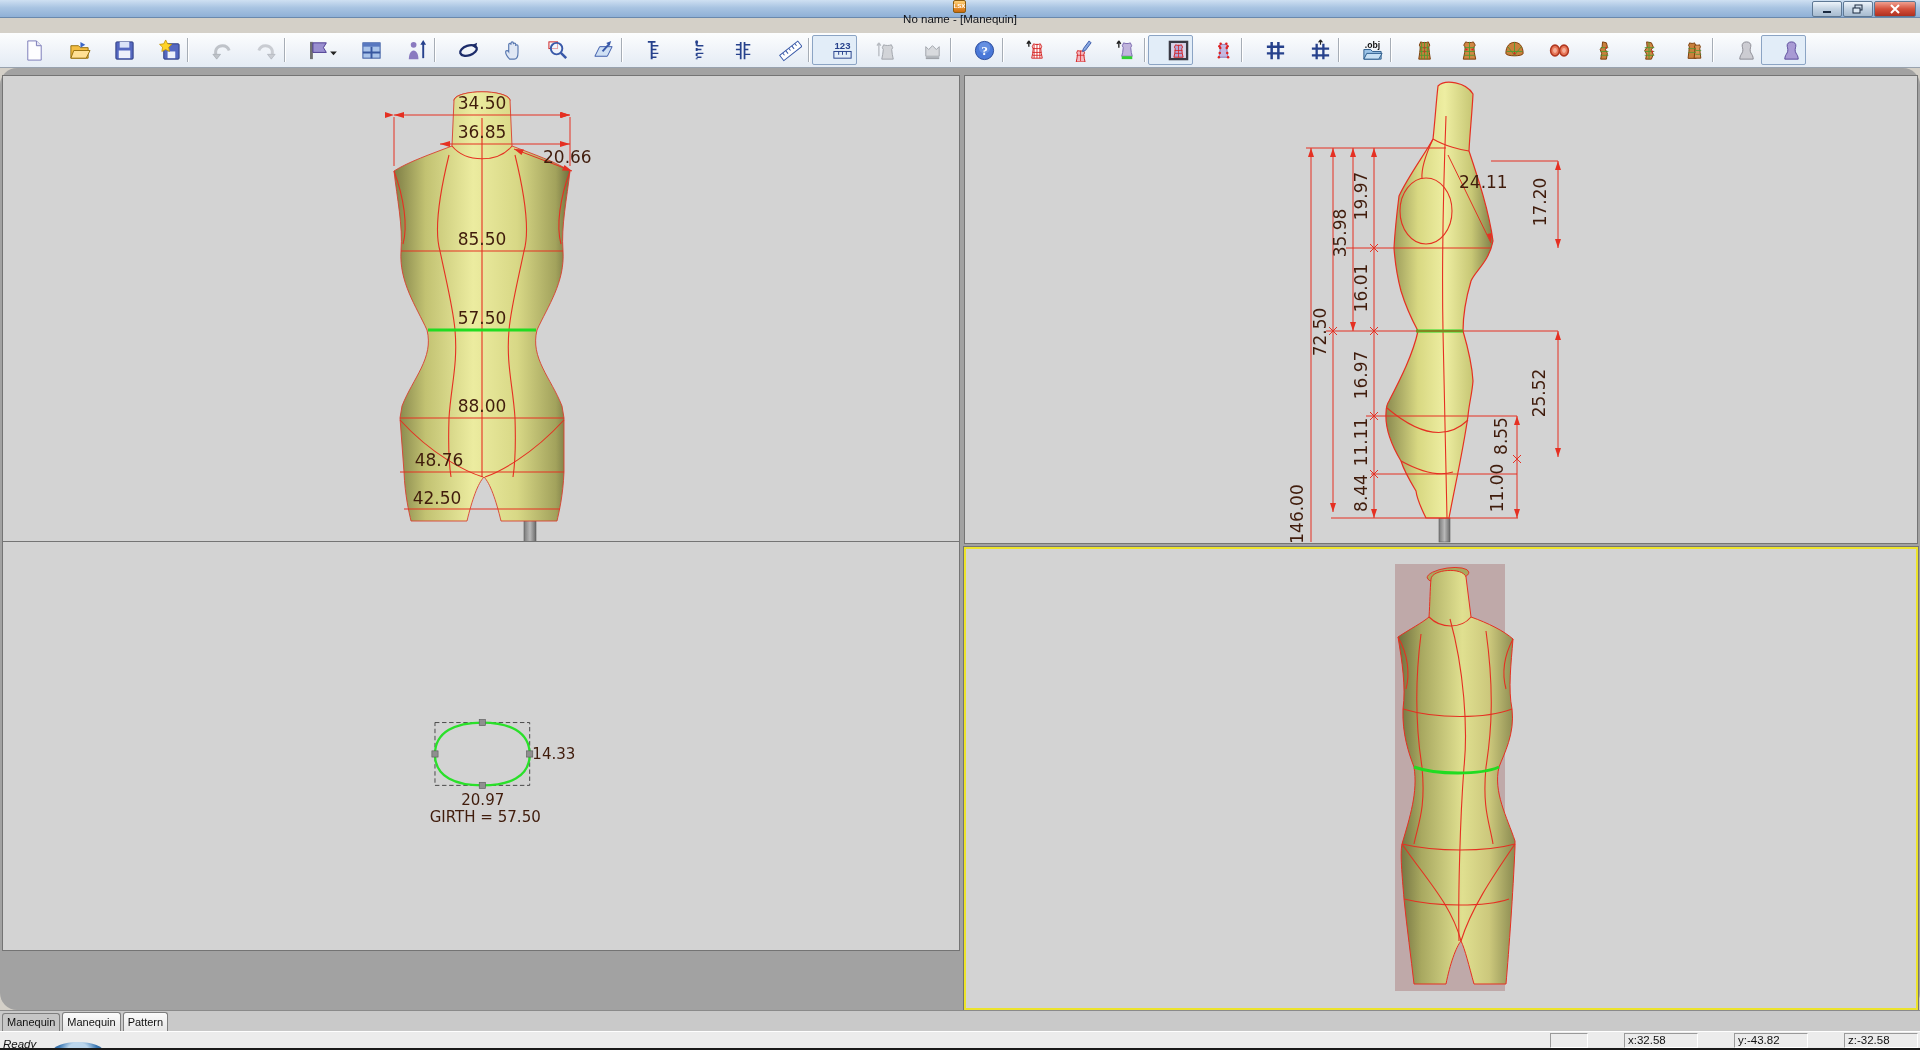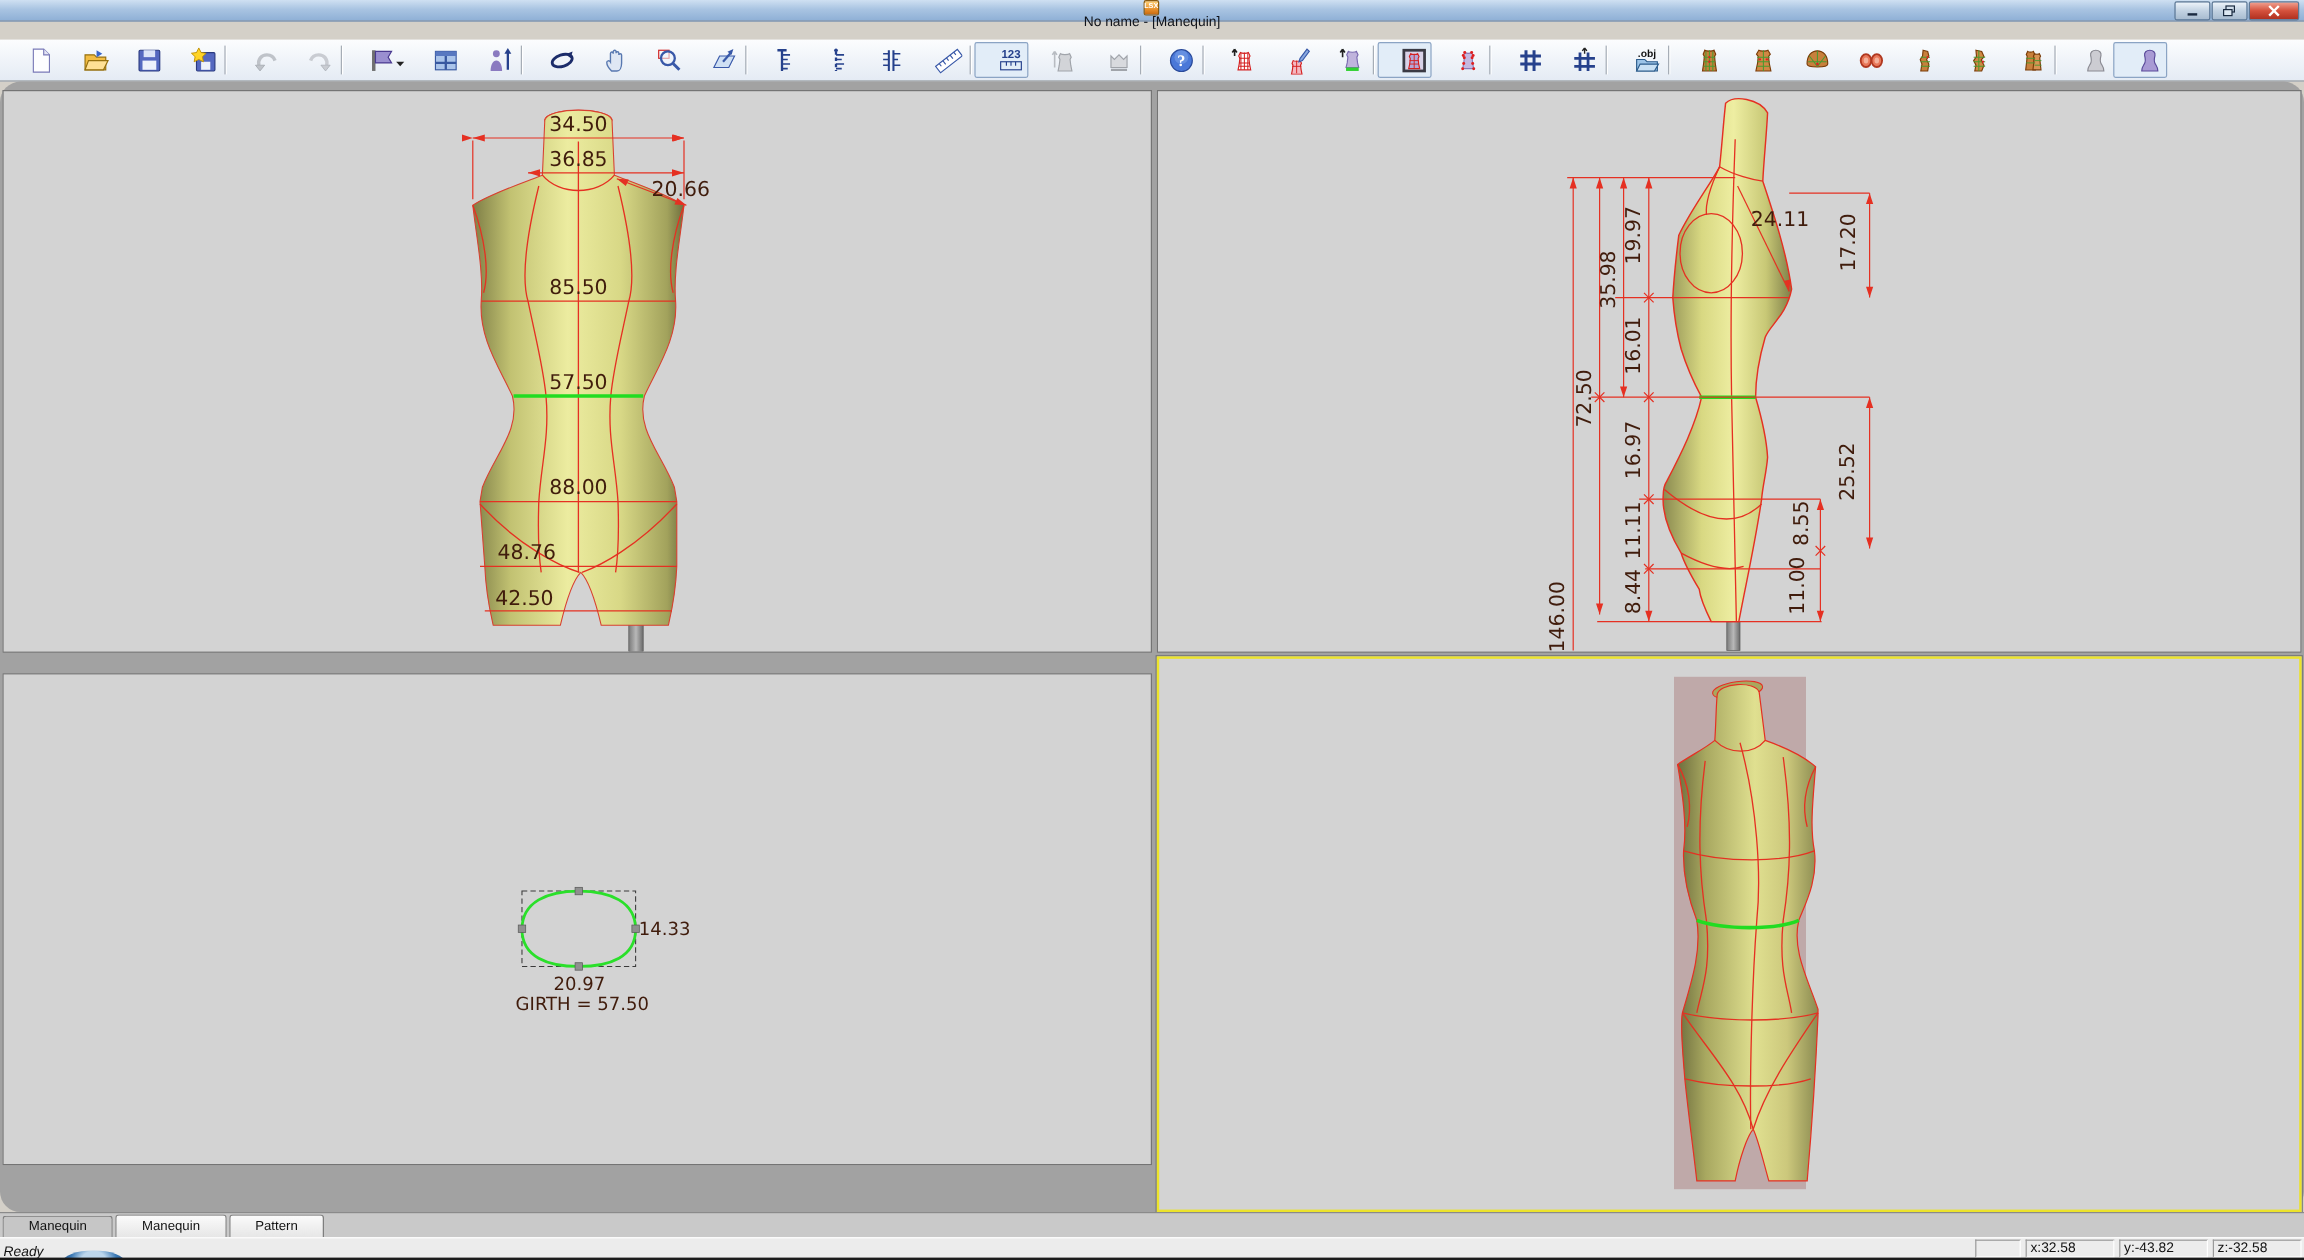--- a/index.html
+++ b/index.html
@@ -37,47 +37,47 @@
   .tb.wide{width:36px;}
   .tb.pressed{background:#e2edf8;border:1px solid #8ba4c4;}
   .tb svg{display:block;}
   .sep{width:1px;height:24px;background:#a6adb6;margin:0 3px;box-shadow:1px 0 0 #fff;}
 
   
   .main{position:absolute;top:68px;left:0;width:1920px;height:942px;background:#a2a2a2;border-radius:17px;}
   .viewport{position:absolute;background:#d3d3d3;border:1px solid #747474;box-sizing:border-box;}
   .vp-front{left:2px;top:7px;width:958px;height:469px;}
   .vp-side{left:964px;top:7px;width:954px;height:469px;}
-  .vp-section{left:2px;top:493px;width:958px;height:410px;}
+  .vp-section{left:2px;top:473px;width:958px;height:410px;}
   .vp-3d{left:964px;top:479px;width:954px;height:463px;
     border:2px solid #ece32b;box-shadow:0 0 0 1px #747474;}
   .viewport svg{position:absolute;left:0;top:0;width:100%;height:100%;}
   .dim{font:17px "DejaVu Sans",sans-serif;fill:#401c0c;}
   .rl{stroke:#e53022;stroke-width:1.1;fill:none;}
   .dl{stroke:#e53022;stroke-width:1;fill:none;}
   .gl{stroke:#21dc21;stroke-width:3;fill:none;}
   .ar{fill:#e53022;}
 
   
   .tabbar{position:absolute;top:1010px;left:0;width:100%;height:21px;
     background:#c9c9c9;border-top:1px solid #8a8a8a;display:flex;align-items:flex-end;
     padding-left:2px;box-sizing:border-box;}
-  .tab{height:18px;line-height:18px;padding:0 21px;font-size:11px;color:#111;
+  .tab{height:18px;line-height:18px;padding:0 4px;font-size:11px;color:#111;
     border:1px solid #7e7e7e;border-bottom:none;border-radius:3px 3px 0 0;
     background:linear-gradient(#fbfbfb,#e6e6e6);margin-right:2px;}
   .tab.active{background:#c6c6c6;height:17px;line-height:17px;}
 
   
   .statusbar{position:absolute;top:1031px;left:0;width:100%;height:17px;
     background:#ececec;border-top:1px solid #ffffff;font-size:11.5px;color:#111;
     overflow:hidden;}
   .statusbar .ready{position:absolute;left:3px;top:6px;font-style:italic;}
   .logo-arc{position:absolute;left:52px;top:10px;width:52px;height:20px;
     border-radius:50%;background:radial-gradient(circle at 50% 60%,#bcd6ec 40%,#3a78b4 70%,#1c4c84);}
-  .coords{position:absolute;right:0;top:0;height:17px;display:flex;}
+  .coords{position:absolute;right:0;top:0;height:17px;display:flex;gap:32px;}
   .panel{width:66px;height:13px;margin:1px 2px;border:1px solid;
     border-color:#9a9a9a #ffffff #ffffff #9a9a9a;padding:0 3px;line-height:13px;}
   .panel.empty{width:30px;}
   .bottomline{position:absolute;top:1048px;left:0;width:100%;height:2px;background:#1a1a1a;}
 </style>
 </head>
 <body>
 
 <div class="window">
 

